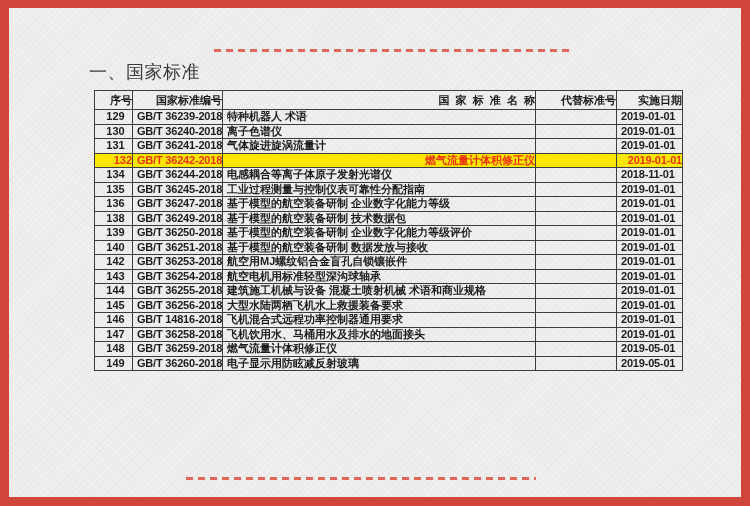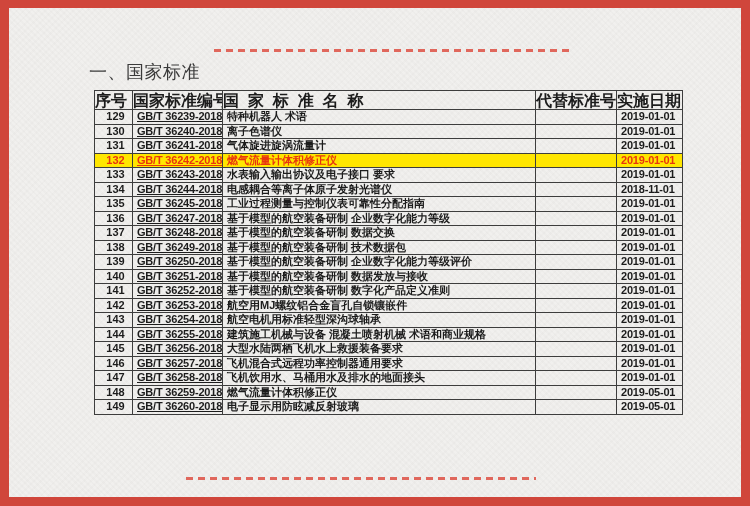--- a/index.html
+++ b/index.html
@@ -54,33 +54,34 @@
     color:var(--text);
   }
   table.std th, table.std td{
     border:1px solid var(--table-border);
     white-space:pre;
     overflow:hidden;
     line-height:13px;
   }
   table.std th{
     height:19px;
-    text-align:left;
-    font-size:16px;
+    text-align:right;
+    font-size:11px;
   }
   table.std td{
     height:14.5px;
     padding:0 0 0 4px;
   }
   td.c-no{text-align:center;padding:0;margin-top:44px;}
   td.c-date{padding-left:2px;letter-spacing:-0.2px;margin-top:48px;}
-  td.c-code{letter-spacing:-0.2px;text-decoration:underline;}
+  td.c-code{letter-spacing:-0.2px;}
   tr.highlight td{
     background:var(--highlight-bg);
     color:var(--highlight-text);
+    text-align:right;
   }
 </style>
 </head>
 <body>
 
 <div class="frame">
   <div class="page">
 
     <div class="dashed-line dashed-top"></div>
 
@@ -126,27 +127,20 @@
     <td class="c-date">2019-01-01</td>
   </tr>
           <tr class="highlight">
     <td class="c-no">132</td>
     <td class="c-code">GB/T 36242-2018</td>
     <td class="c-name">燃气流量计体积修正仪</td>
     <td class="c-replaced"></td>
     <td class="c-date">2019-01-01</td>
   </tr>
           <tr>
-    <td class="c-no">133</td>
-    <td class="c-code">GB/T 36243-2018</td>
-    <td class="c-name">水表输入输出协议及电子接口 要求</td>
-    <td class="c-replaced"></td>
-    <td class="c-date">2019-01-01</td>
-  </tr>
-          <tr>
     <td class="c-no">134</td>
     <td class="c-code">GB/T 36244-2018</td>
     <td class="c-name">电感耦合等离子体原子发射光谱仪</td>
     <td class="c-replaced"></td>
     <td class="c-date">2018-11-01</td>
   </tr>
           <tr>
     <td class="c-no">135</td>
     <td class="c-code">GB/T 36245-2018</td>
     <td class="c-name">工业过程测量与控制仪表可靠性分配指南</td>
@@ -154,27 +148,20 @@
     <td class="c-date">2019-01-01</td>
   </tr>
           <tr>
     <td class="c-no">136</td>
     <td class="c-code">GB/T 36247-2018</td>
     <td class="c-name">基于模型的航空装备研制 企业数字化能力等级</td>
     <td class="c-replaced"></td>
     <td class="c-date">2019-01-01</td>
   </tr>
           <tr>
-    <td class="c-no">137</td>
-    <td class="c-code">GB/T 36248-2018</td>
-    <td class="c-name">基于模型的航空装备研制 数据交换</td>
-    <td class="c-replaced"></td>
-    <td class="c-date">2019-01-01</td>
-  </tr>
-          <tr>
     <td class="c-no">138</td>
     <td class="c-code">GB/T 36249-2018</td>
     <td class="c-name">基于模型的航空装备研制 技术数据包</td>
     <td class="c-replaced"></td>
     <td class="c-date">2019-01-01</td>
   </tr>
           <tr>
     <td class="c-no">139</td>
     <td class="c-code">GB/T 36250-2018</td>
     <td class="c-name">基于模型的航空装备研制 企业数字化能力等级评价</td>
@@ -182,27 +169,20 @@
     <td class="c-date">2019-01-01</td>
   </tr>
           <tr>
     <td class="c-no">140</td>
     <td class="c-code">GB/T 36251-2018</td>
     <td class="c-name">基于模型的航空装备研制 数据发放与接收</td>
     <td class="c-replaced"></td>
     <td class="c-date">2019-01-01</td>
   </tr>
           <tr>
-    <td class="c-no">141</td>
-    <td class="c-code">GB/T 36252-2018</td>
-    <td class="c-name">基于模型的航空装备研制 数字化产品定义准则</td>
-    <td class="c-replaced"></td>
-    <td class="c-date">2019-01-01</td>
-  </tr>
-          <tr>
     <td class="c-no">142</td>
     <td class="c-code">GB/T 36253-2018</td>
     <td class="c-name">航空用MJ螺纹铝合金盲孔自锁镶嵌件</td>
     <td class="c-replaced"></td>
     <td class="c-date">2019-01-01</td>
   </tr>
           <tr>
     <td class="c-no">143</td>
     <td class="c-code">GB/T 36254-2018</td>
     <td class="c-name">航空电机用标准轻型深沟球轴承</td>
@@ -218,21 +198,21 @@
   </tr>
           <tr>
     <td class="c-no">145</td>
     <td class="c-code">GB/T 36256-2018</td>
     <td class="c-name">大型水陆两栖飞机水上救援装备要求</td>
     <td class="c-replaced"></td>
     <td class="c-date">2019-01-01</td>
   </tr>
           <tr>
     <td class="c-no">146</td>
-    <td class="c-code">GB/T 36257-2018</td>
+    <td class="c-code">GB/T 14816-2018</td>
     <td class="c-name">飞机混合式远程功率控制器通用要求</td>
     <td class="c-replaced"></td>
     <td class="c-date">2019-01-01</td>
   </tr>
           <tr>
     <td class="c-no">147</td>
     <td class="c-code">GB/T 36258-2018</td>
     <td class="c-name">飞机饮用水、马桶用水及排水的地面接头</td>
     <td class="c-replaced"></td>
     <td class="c-date">2019-01-01</td>

